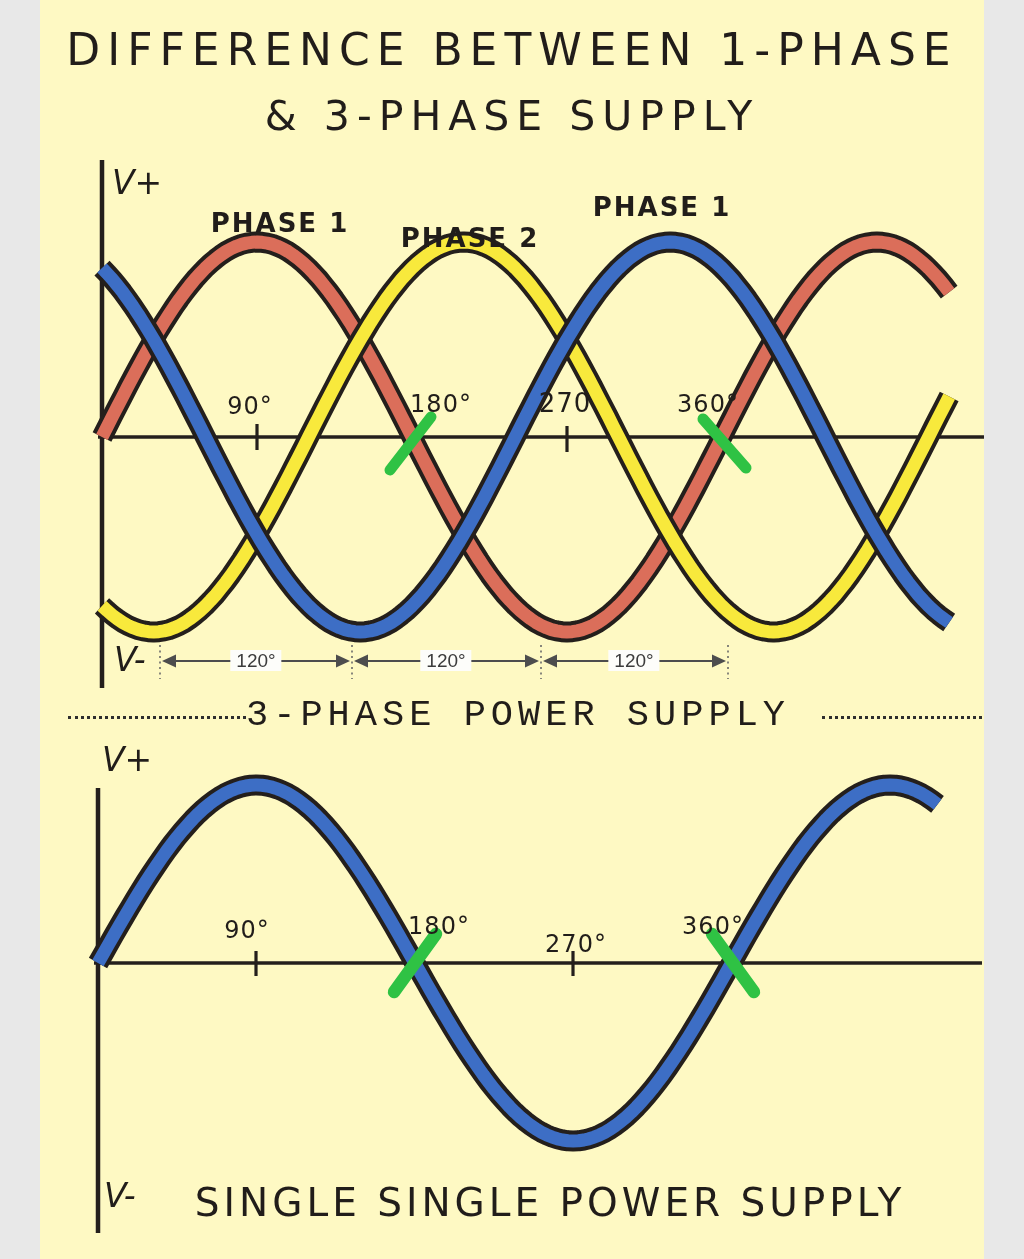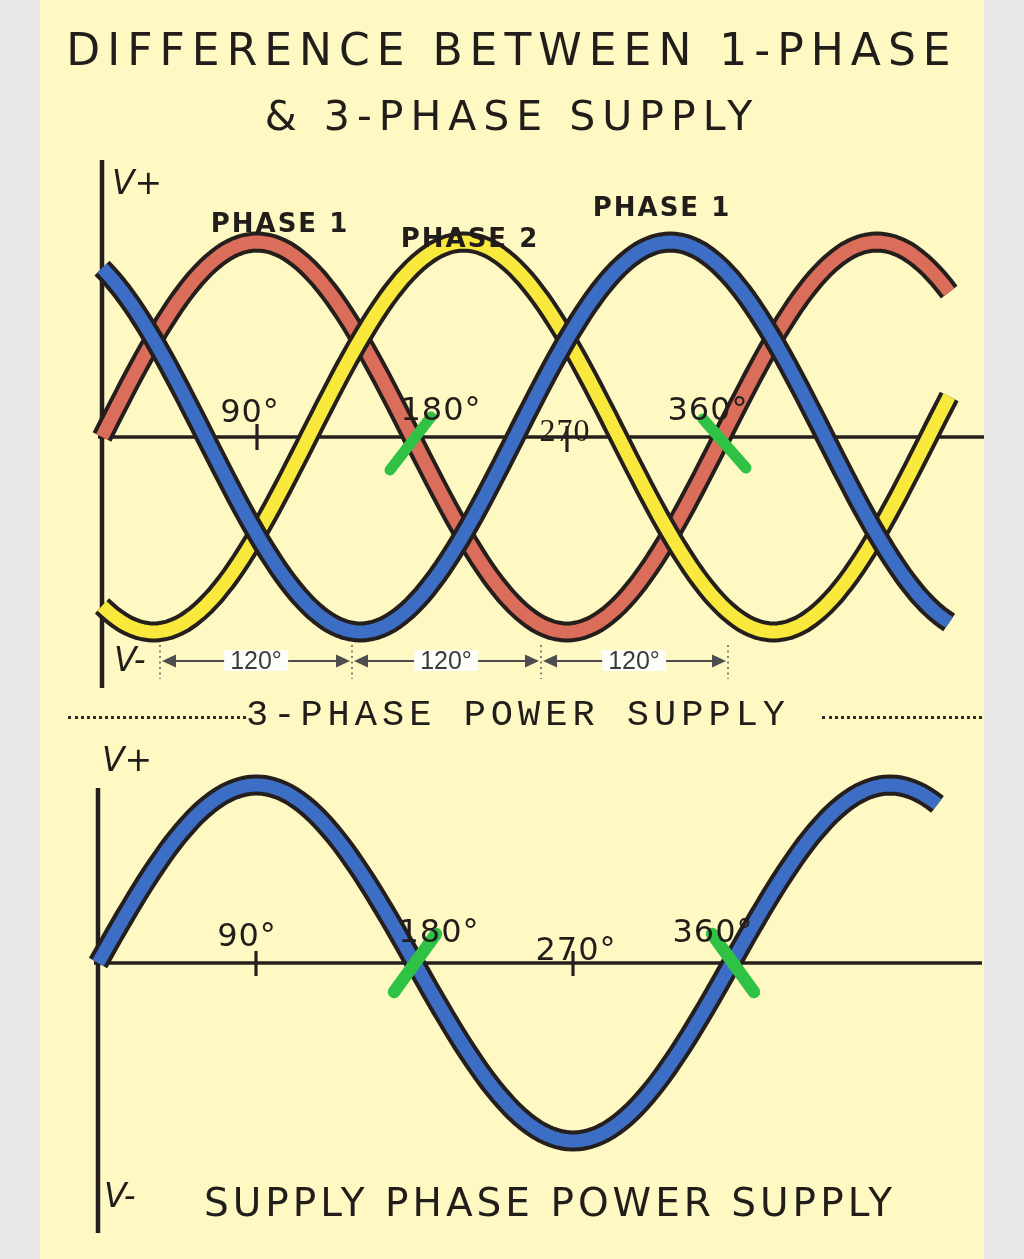--- a/index.html
+++ b/index.html
@@ -6,25 +6,25 @@
   #page{
     position:relative;width:944px;height:1259px;margin:0 auto;
     background:#fef9c3;overflow:hidden;
     font-family:"DejaVu Sans",sans-serif;color:#1f1b18;
   }
   .abs{position:absolute;}
   .hand{font-family:"DejaVu Sans",sans-serif;color:#211d1a;white-space:nowrap;}
   .ctr{transform:translateX(-50%);}
   .title-line{left:0;right:0;text-align:center;font-size:44px;letter-spacing:7px;font-weight:500;}
   .phase-label{font-size:26px;font-weight:bold;letter-spacing:2px;}
-  .deg-label{font-size:32px;letter-spacing:1px;}
+  .deg-label{font-size:24px;letter-spacing:1px;}
   .axis-label{font-size:33px;font-style:italic;font-weight:500;}
   .t-label{font-size:40px;font-style:italic;}
   .measure-label{
-    font-family:"Liberation Sans",sans-serif;font-size:25px;color:#3c3c3c;
+    font-family:"Liberation Sans",sans-serif;font-size:19px;color:#3c3c3c;
     background:#fdfdfa;padding:0 6px;line-height:21px;
   }
   .dotted-rule{border-top:3.5px dotted #2e2e2e;height:0;}
   .section-caption{font-size:37px;letter-spacing:5px;text-align:left;font-family:Liberation Mono, monospace;}
   .bottom-caption{font-size:39px;letter-spacing:4px;text-align:center;}
   svg{position:absolute;left:0;top:0;}
   
   #watermark{
     left:858px;top:1108px;width:234px;height:58px;
     transform:rotate(90deg);
@@ -98,40 +98,40 @@
     <line x1="396" y1="934" x2="354" y2="992" stroke-width="12.5" stroke-linecap="round" stroke="#2fc244"></line>
     <line x1="672" y1="934" x2="714" y2="992" stroke-width="12.5" stroke-linecap="round" stroke="#2fc244"></line>
   </svg>
 
   <div class="abs hand axis-label" style="left:72px;top:163px;">V+</div>
   <div class="abs hand phase-label ctr" style="left:240px;top:208px;">PHASE 1</div>
   <div class="abs hand phase-label ctr" style="left:430px;top:192px;margin-top:31px;">PHASE 2</div>
   <div class="abs hand phase-label ctr" style="left:622px;top:192px;">PHASE 1</div>
   <div class="abs hand deg-label ctr" style="left:210px;top:392px;">90°</div>
   <div class="abs hand deg-label ctr" style="left:401px;top:390px;">180°</div>
-  <div class="abs hand deg-label ctr" style="left:525px;top:412px;font-size:32px;font-family:Liberation Serif, serif;">270</div>
+  <div class="abs hand deg-label ctr" style="left:525px;top:388px;font-size:26px;">270</div>
   <div class="abs hand deg-label ctr" style="left:668px;top:390px;">360°</div>
   <div class="abs hand t-label" style="left:955px;top:392px;">t</div>
   <div class="abs hand axis-label" style="left:74px;top:640px;">V-</div>
   <div class="abs measure-label ctr" style="left:216px;top:650px;">120°</div>
   <div class="abs measure-label ctr" style="left:406px;top:650px;">120°</div>
   <div class="abs measure-label ctr" style="left:594px;top:650px;">120°</div>
 
   <div class="abs dotted-rule" style="left:28px;top:716px;width:178px;"></div>
   <div class="abs hand section-caption" style="left:206px;top:694px;width:576px;">3-PHASE POWER SUPPLY</div>
   <div class="abs dotted-rule" style="left:782px;top:716px;width:184px;"></div>
 
   <div class="abs hand axis-label" style="left:62px;top:740px;">V+</div>
   <div class="abs hand deg-label ctr" style="left:207px;top:916px;">90°</div>
   <div class="abs hand deg-label ctr" style="left:399px;top:912px;">180°</div>
   <div class="abs hand deg-label ctr" style="left:536px;top:914px;margin-top:16px;">270°</div>
   <div class="abs hand deg-label ctr" style="left:673px;top:912px;">360°</div>
   <div class="abs hand t-label" style="left:957px;top:938px;">t</div>
   <div class="abs hand axis-label" style="left:64px;top:1176px;">V-</div>
-  <div class="abs hand bottom-caption" style="left:140px;top:1180px;width:740px;">SUPPLY PHASE POWER SUPPLY</div>
+  <div class="abs hand bottom-caption" style="left:140px;top:1180px;width:740px;">SINGLE SINGLE POWER SUPPLY</div>
 
   <div id="watermark" class="abs">
     <svg width="54" height="54" viewBox="0 0 60 60" style="position:static;flex:0 0 auto;">
       <path d="M30 12 L48 30 L30 48 L12 30 Z" fill="none" stroke="#1879b9" stroke-width="5"></path>
       <line x1="40" y1="15" x2="56" y2="9" stroke="#1879b9" stroke-width="4" stroke-linecap="round"></line>
       <line x1="27" y1="25" x2="15" y2="47" stroke="#ffffff" stroke-width="10"></line>
       <line x1="33" y1="25" x2="45" y2="47" stroke="#ffffff" stroke-width="10"></line>
       <line x1="27" y1="25" x2="15" y2="47" stroke="#1879b9" stroke-width="5" stroke-linecap="round"></line>
       <line x1="33" y1="25" x2="45" y2="47" stroke="#1879b9" stroke-width="5" stroke-linecap="round"></line>
       <circle cx="30" cy="19" r="7" fill="#ffffff" stroke="#1879b9" stroke-width="5"></circle>

